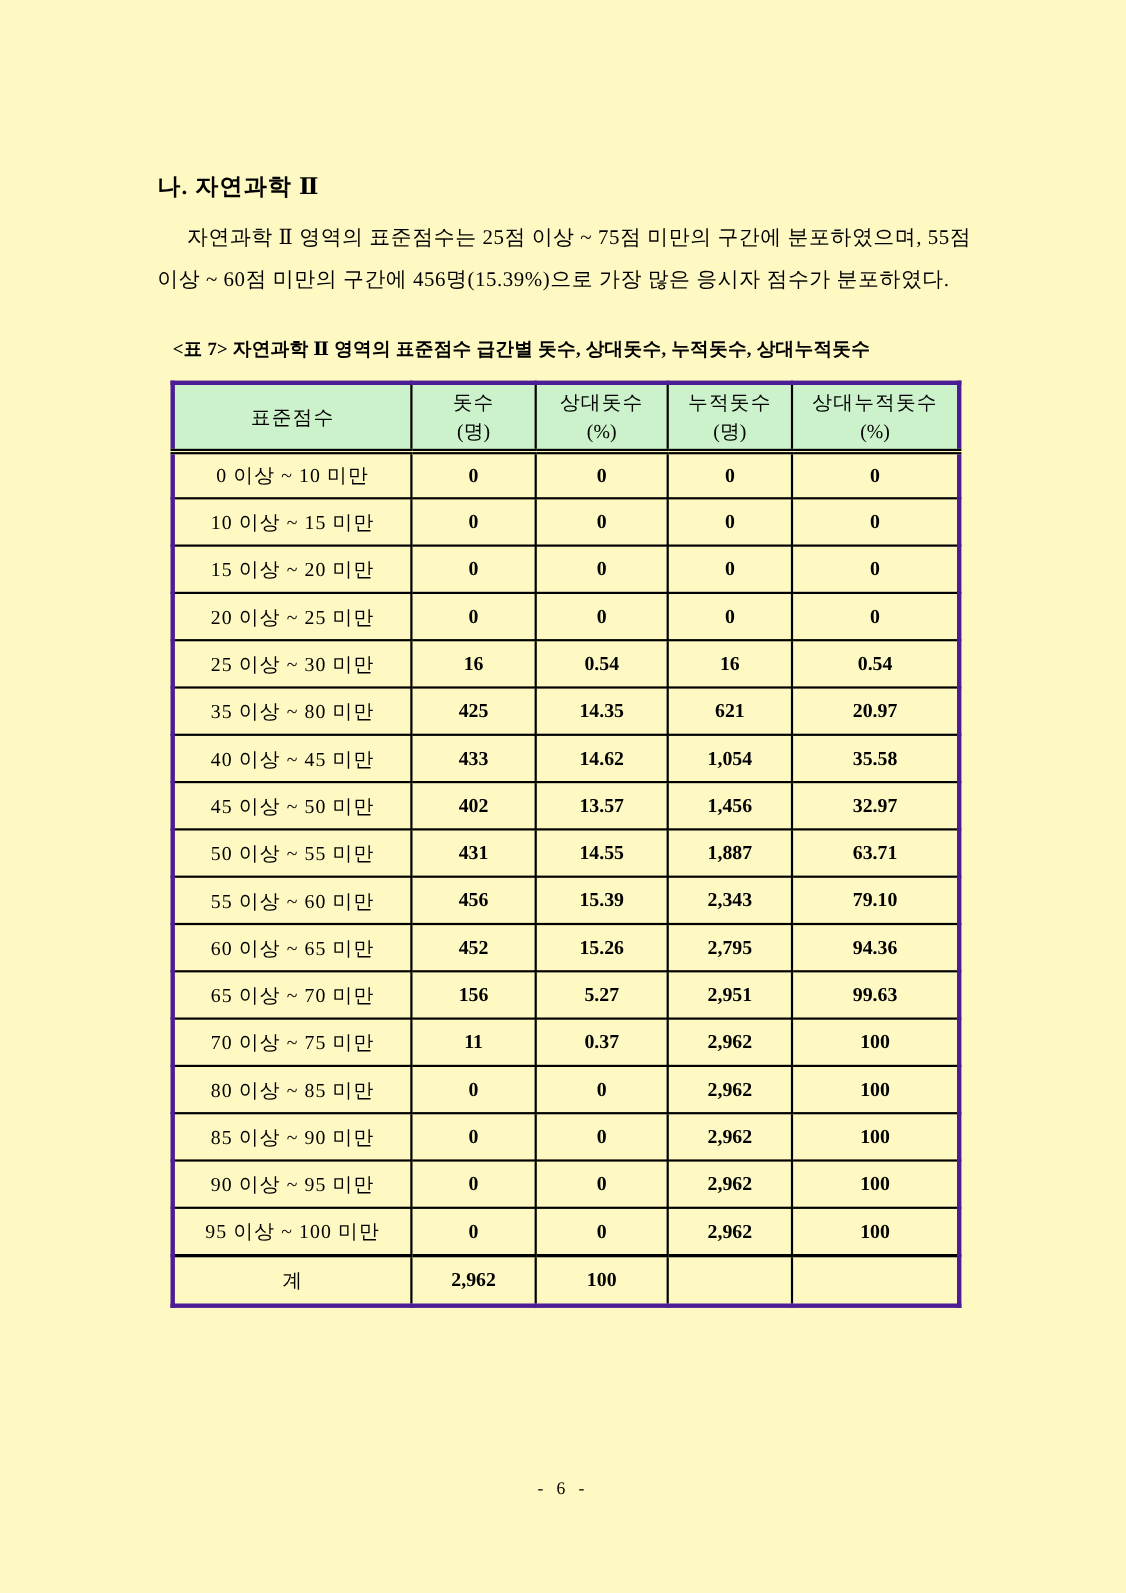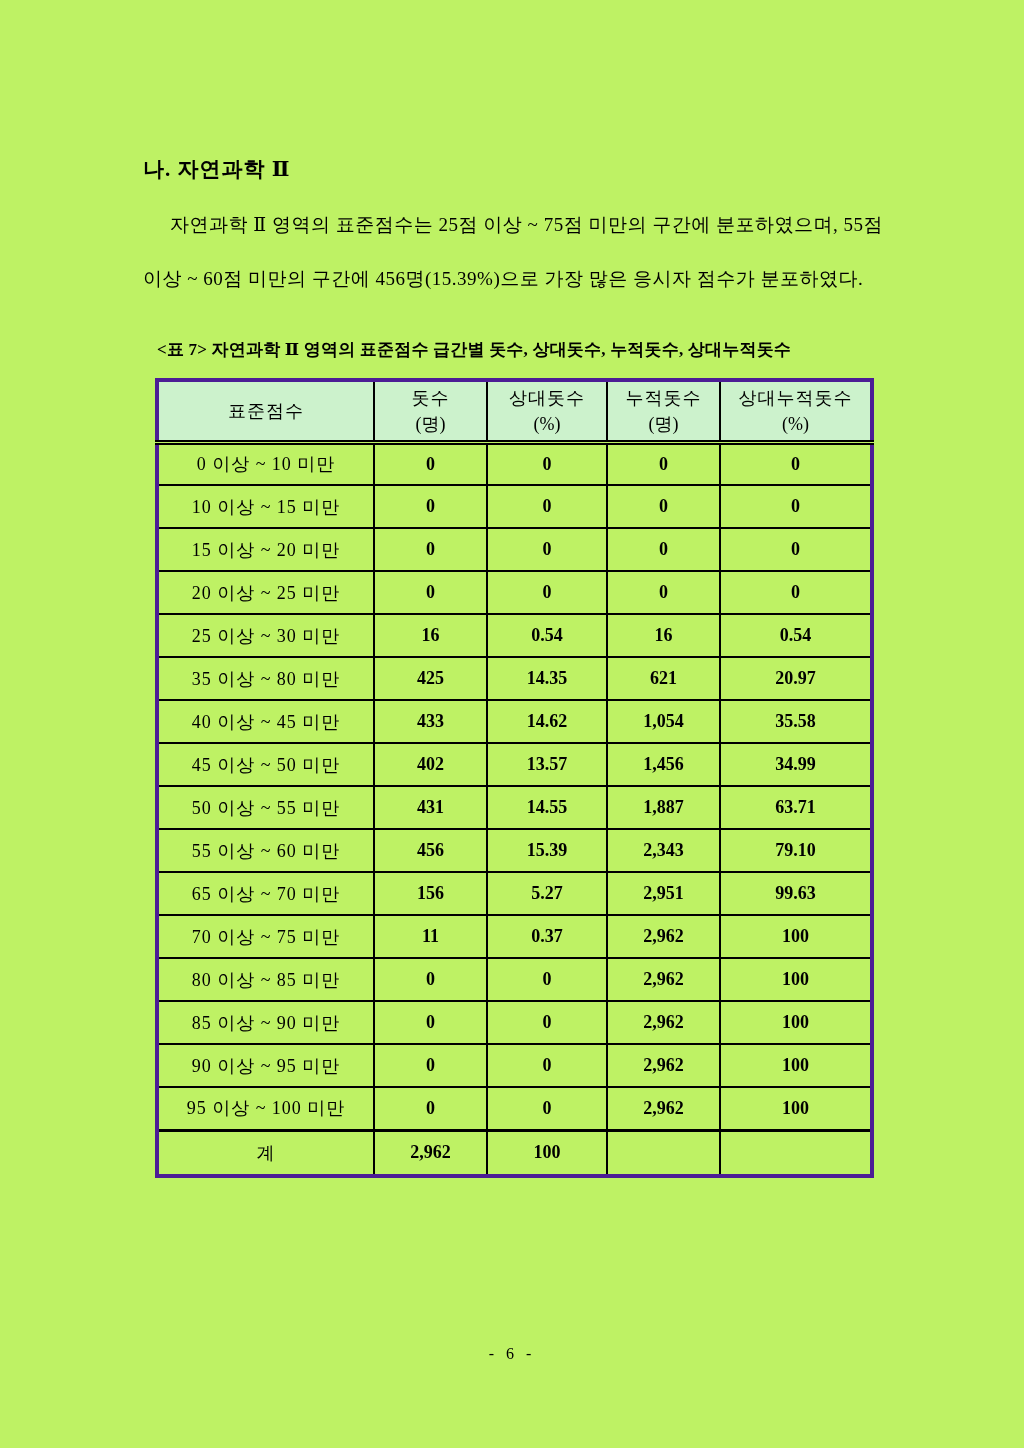--- a/index.html
+++ b/index.html
@@ -5,21 +5,21 @@
   * { margin: 0; padding: 0; box-sizing: border-box; }
 
   html, body {
     background: #ffffff;
   }
 
   .page {
     position: relative;
     width: 1024px;
     height: 1448px;
-    background: #bef264;
+    background: #fef9c3;
     font-family: "Liberation Serif", "DejaVu Serif", serif;
     color: #000000;
     overflow: hidden;
   }
 
   .content {
     position: absolute;
     left: 143px;
     top: 155px;
     width: 740px;
@@ -27,21 +27,21 @@
 
   .heading {
     font-size: 21px;
     font-weight: bold;
     letter-spacing: 1px;
     margin-bottom: 15px;
   }
 
   .body-paragraph {
     font-size: 19px;
-    line-height: 54px;
+    line-height: 38px;
     text-align: justify;
     text-indent: 27px;
     letter-spacing: 0.5px;
     margin-bottom: 32px;
   }
 
   .table-caption {
     font-size: 17px;
     font-weight: bold;
     margin: 0 0 17px 14px;
@@ -197,35 +197,42 @@
             <td class="num-cell">433</td>
             <td class="num-cell">14.62</td>
             <td class="num-cell">1,054</td>
             <td class="num-cell">35.58</td>
           </tr>
           <tr>
             <td class="range-cell">45 이상 ~ 50 미만</td>
             <td class="num-cell">402</td>
             <td class="num-cell">13.57</td>
             <td class="num-cell">1,456</td>
-            <td class="num-cell">34.99</td>
+            <td class="num-cell">32.97</td>
           </tr>
           <tr>
             <td class="range-cell">50 이상 ~ 55 미만</td>
             <td class="num-cell">431</td>
             <td class="num-cell">14.55</td>
             <td class="num-cell">1,887</td>
             <td class="num-cell">63.71</td>
           </tr>
           <tr>
             <td class="range-cell">55 이상 ~ 60 미만</td>
             <td class="num-cell">456</td>
             <td class="num-cell">15.39</td>
             <td class="num-cell">2,343</td>
             <td class="num-cell">79.10</td>
+          </tr>
+          <tr>
+            <td class="range-cell">60 이상 ~ 65 미만</td>
+            <td class="num-cell">452</td>
+            <td class="num-cell">15.26</td>
+            <td class="num-cell">2,795</td>
+            <td class="num-cell">94.36</td>
           </tr>
           <tr>
             <td class="range-cell">65 이상 ~ 70 미만</td>
             <td class="num-cell">156</td>
             <td class="num-cell">5.27</td>
             <td class="num-cell">2,951</td>
             <td class="num-cell">99.63</td>
           </tr>
           <tr>
             <td class="range-cell">70 이상 ~ 75 미만</td>

